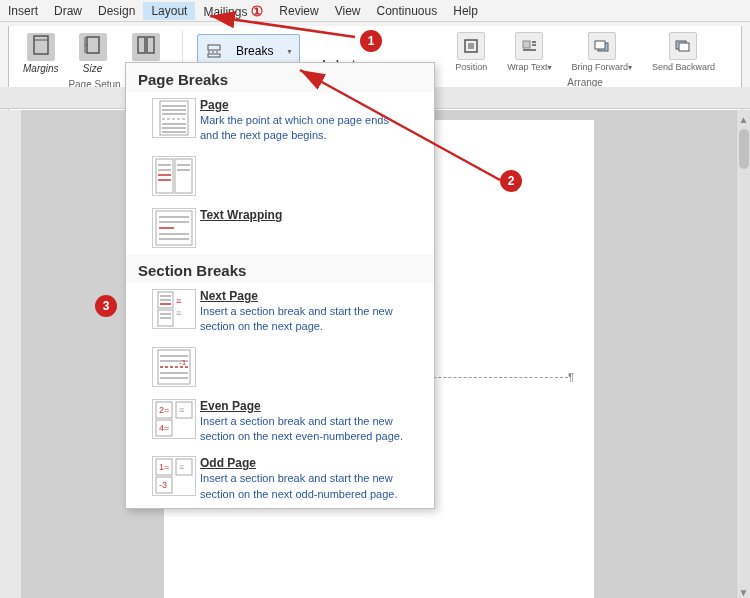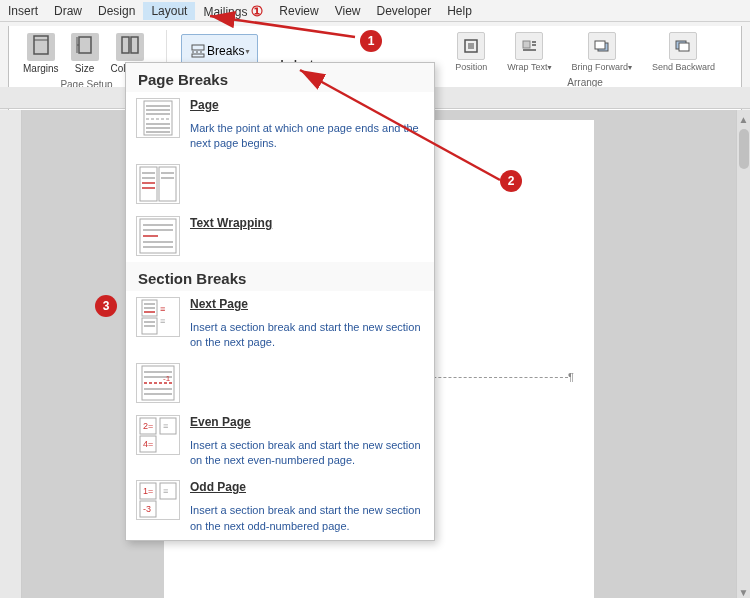--- a/index.html
+++ b/index.html
@@ -51,22 +51,23 @@
       min-height: 58px;
     }
     .ribbon-group-label {
       font-size: 10px;
       color: #666;
       margin-top: auto;
       padding-top: 2px;
     }
     .ribbon-buttons {
       display: flex;
-      gap: 0;
+      gap: 8px;
       align-items: flex-end;
+      font-style: italic;
     }
     .ribbon-btn {
       display: flex;
       flex-direction: column;
       align-items: center;
       padding: 3px 6px;
       cursor: pointer;
       border-radius: 3px;
       font-size: 10px;
       color: #333;
@@ -79,21 +80,21 @@
       margin-bottom: 2px;
       display: flex; align-items: center; justify-content: center;
     }
     .breaks-btn {
       background: #e5f0fb;
       border: 1px solid #90b4d8;
       padding: 8px 8px;
       border-radius: 2px;
       display: flex;
       align-items: center;
-      gap: 1px;
+      gap: 14px;
       cursor: pointer;
       font-size: 12px;
     }
     .dropdown-arrow { font-size: 8px; color: #666; }
     .indent-section, .spacing-section {
       display: flex;
       flex-direction: column;
       gap: 3px;
       font-size: 11px;
       color: #333;
@@ -153,23 +154,23 @@
     .dropdown-section-title {
       font-size: 15px;
       font-weight: 600;
       color: #333;
       padding: 8px 12px 4px 12px;
       background: #f9f9f9;
     }
     .dropdown-item {
       display: flex;
       align-items: flex-start;
-      padding: 6px 10px;
+      padding: 6px 26px;
       cursor: pointer;
-      gap: 10px;
+      gap: 4px;
     }
     .dropdown-item .item-icon {
       width: 44px;
       height: 40px;
       border: 1px solid #ccc;
       display: flex;
       align-items: center;
       justify-content: center;
       flex-shrink: 0;
       background: white;
@@ -178,21 +179,21 @@
     .dropdown-item .item-title {
       font-size: 12px;
       font-weight: 600;
       color: #333;
       text-decoration: underline;
     }
     .dropdown-item .item-desc {
       font-size: 11px;
       color: #2b579a;
       line-height: 1.4;
-      margin-top: 9px;
+      margin-top: 1px;
     }
 
     
     .doc-area {
       position: absolute;
       top: 112px;
       left: 0;
       right: 0;
       bottom: 0;
       background: #e0e0e0;
@@ -288,21 +289,21 @@
 <body>
 
 <div class="menu-bar">
   <span class="menu-item">Insert</span>
   <span class="menu-item">Draw</span>
   <span class="menu-item">Design</span>
   <span class="menu-item active">Layout</span>
   <span class="menu-item">Mailings <span style="color:#cc2222;font-size:14px;font-weight:bold;">①</span></span>
   <span class="menu-item">Review</span>
   <span class="menu-item">View</span>
-  <span class="menu-item">Developer</span>
+  <span class="menu-item">Continuous</span>
   <span class="menu-item">Help</span>
 </div>
 
 <div class="ribbon">
   <div class="ribbon-content">
 
     <div class="ribbon-group">
       <div class="ribbon-buttons">
         <div class="ribbon-btn">
           <div class="icon-large">

